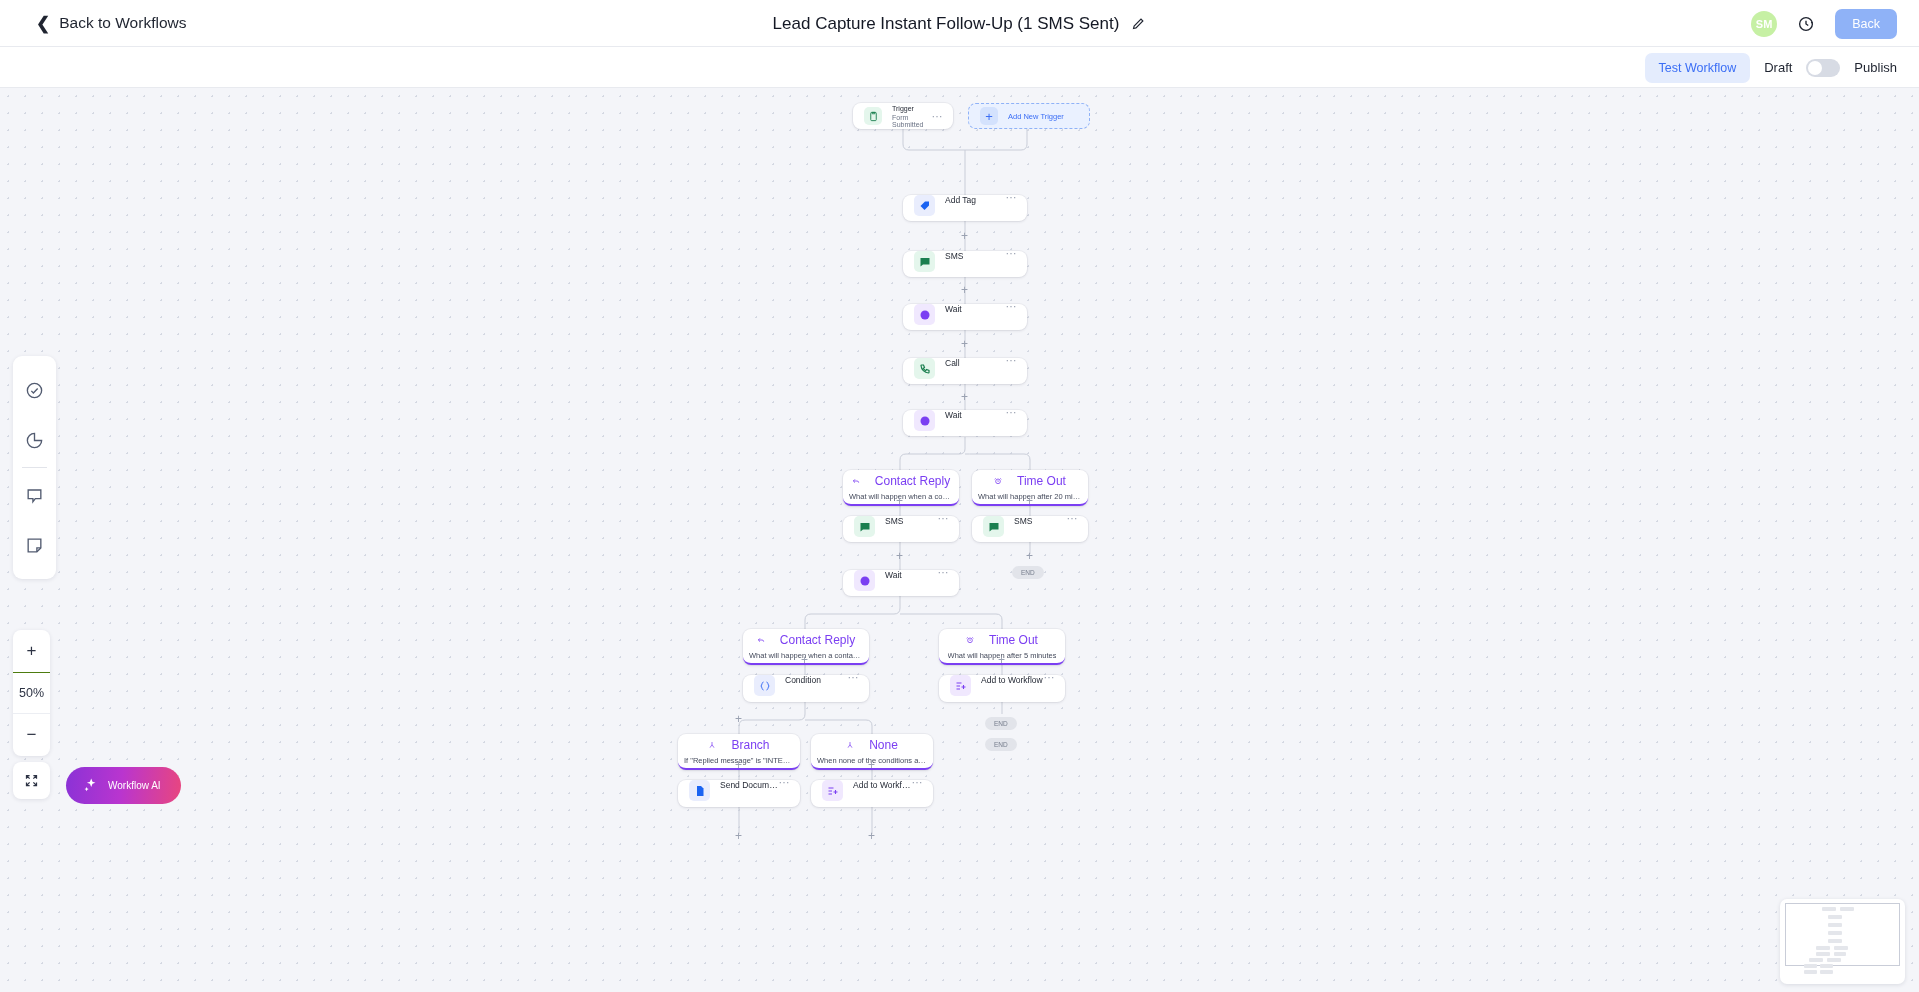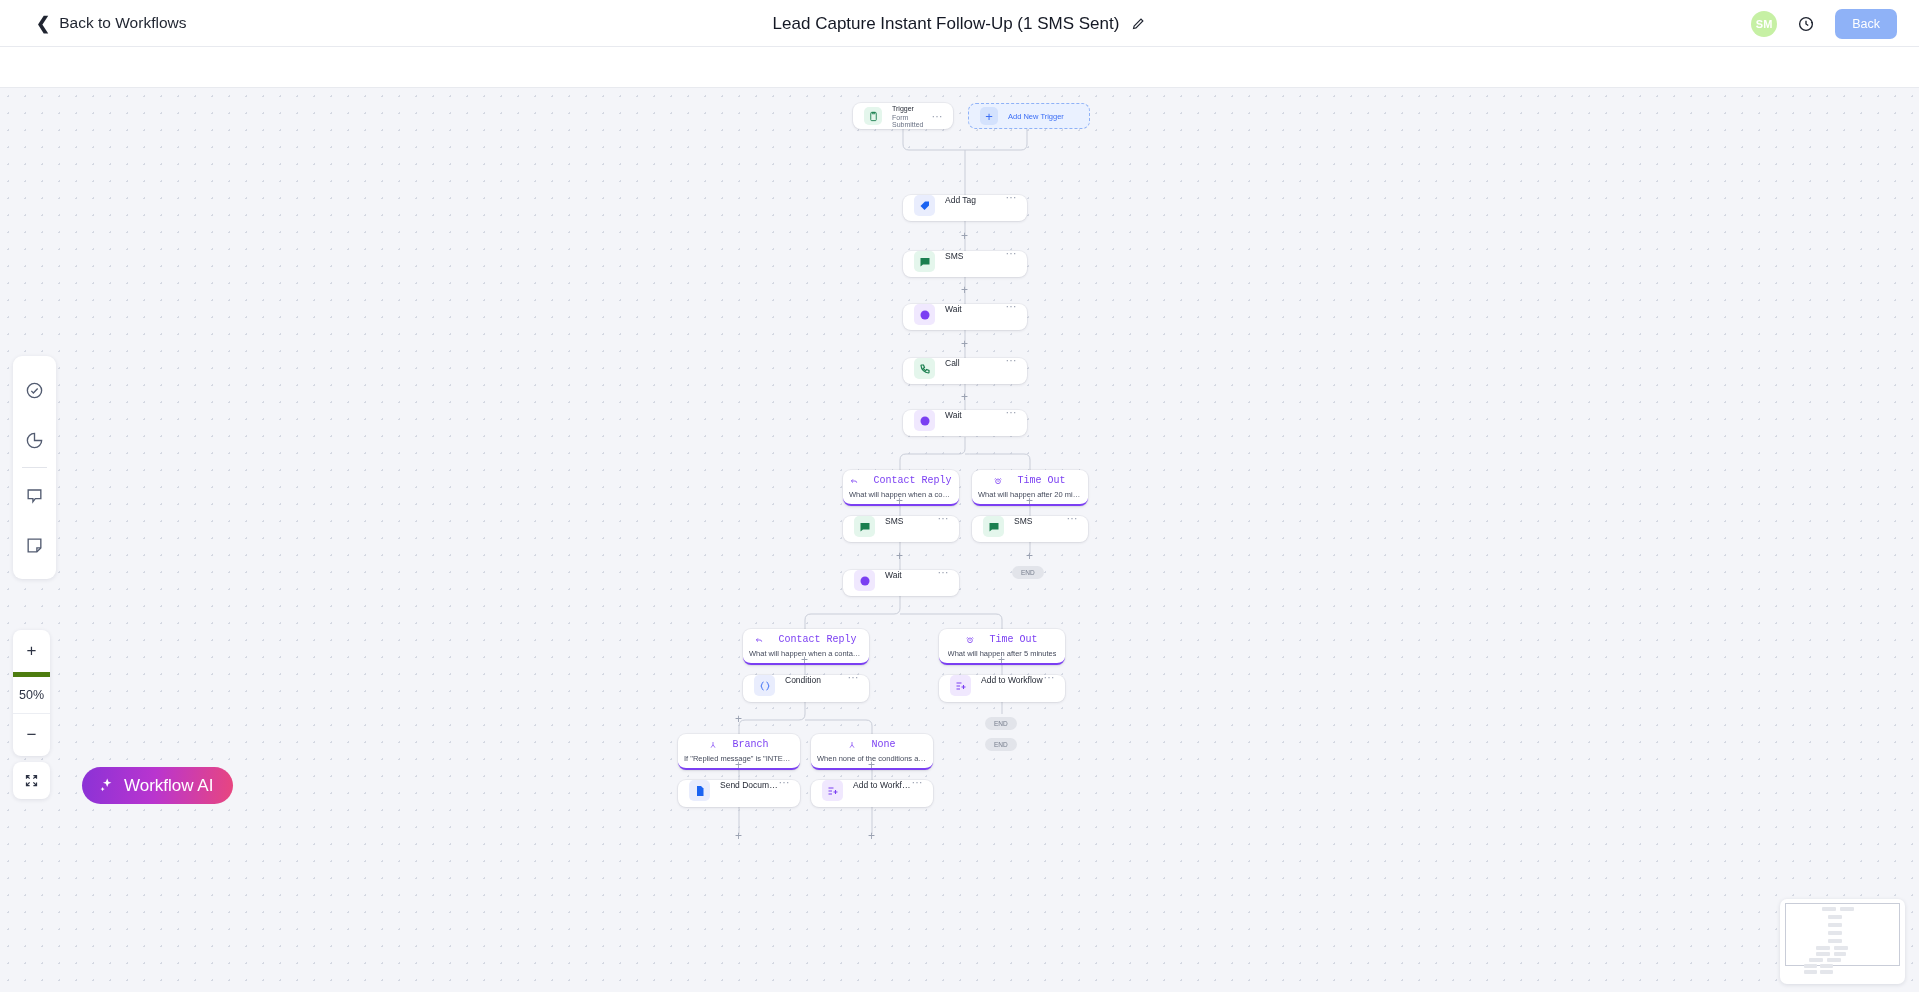--- a/index.html
+++ b/index.html
@@ -119,21 +119,21 @@
   
   .branchcard {
     position: absolute; background: #ffffff; border-radius: 8px;
     border-bottom: 2.5px solid #7b3ff2;
     box-shadow: 0 1px 3px rgba(25,33,61,.10), 0 0 0 1px rgba(25,33,61,.04);
     display: flex; flex-direction: column; align-items: center;
     justify-content: center; cursor: pointer; padding: 0 6px;
   }
   .branchcard .bh {
     display: flex; align-items: center; gap: 15px;
-    font-size: 10px; color: #7b3ff2; font-family: Liberation Mono, monospace;
+    font-size: 12px; color: #7b3ff2;
   }
   .branchcard .bs {
     font-size: 7.5px; color: #454b5c; margin-top: 4px;
     white-space: nowrap; overflow: hidden; text-overflow: ellipsis; max-width: 100%;
   }
   .endbadge {
     position: absolute; background: #e2e4ea; color: #757c8c;
     border-radius: 9px; font-size: 6.5px; padding: 3px 9px;
     display: flex; align-items: center; justify-content: center;
   }
@@ -160,34 +160,34 @@
     box-shadow: 0 1px 4px rgba(25,33,61,.10);
     display: flex; flex-direction: column;
   }
   .zbtn {
     height: 42px; display: flex; align-items: center; justify-content: center;
     font-size: 17px; color: #2d3344; cursor: pointer;
   }
   .zlvl {
     height: 42px; display: flex; align-items: center; justify-content: center;
     font-size: 12.5px; color: #2d3344;
-    border-top: 5px solid #4d7c0f; border-bottom: 1px solid #eceef3;
+    border-top: 1px solid #4d7c0f; border-bottom: 1px solid #eceef3;
   }
   .fitbtn {
     position: absolute; left: 13px; top: 674px; width: 37px; height: 37px;
     background: #ffffff; border-radius: 8px;
     box-shadow: 0 1px 4px rgba(25,33,61,.10);
     display: flex; align-items: center; justify-content: center; cursor: pointer;
   }
   
   .aibtn {
-    position: absolute; left: 82px; top: 679px; height: 37px;
+    position: absolute; left: 66px; top: 679px; height: 37px;
     border-radius: 19px; border: none; cursor: pointer;
     background: linear-gradient(95deg, #8b32d6 0%, #b935cf 48%, #e8467f 100%);
-    color: #ffffff; font-size: 17px;
+    color: #ffffff; font-size: 10px;
     display: flex; align-items: center; gap: 9px; padding: 0 20px 0 16px;
   }
   
   .minimap {
     position: absolute; right: 14px; bottom: 8px; width: 125px; height: 85px;
     background: #ffffff; border-radius: 7px;
     box-shadow: 0 1px 4px rgba(25,33,61,.12);
   }
   .minimap .viewport {
     position: absolute; left: 5px; top: 4px; right: 5px; height: 63px;
@@ -218,20 +218,28 @@
     <svg class="hist-icon" viewBox="0 0 24 24" fill="none" stroke="#1f2430" stroke-width="1.8">
       <circle cx="12" cy="12" r="8.5"></circle>
         <path d="M12 7.5V12l3 2"></path>
         <path d="M19 9.5l1.8 1.6"></path>
     </svg>
     <button class="saved-btn">Back</button>
   </div>
 </div>
 
 <div class="tabbar">
+  <div class="tabbar-right">
+    <button class="test-btn">Test Workflow</button>
+    <span class="draft-lbl">Draft</span>
+    <div class="toggle">
+      <div class="knob"></div>
+    </div>
+    <span class="publish-lbl">Publish</span>
+  </div>
 </div>
 
 <div class="canvas">
 
   <svg class="wires">
     <g stroke="#c9cdd8" stroke-width="1" fill="none">
 
       <path d="M903 41 L903 56 Q903 62 909 62 L1021 62 Q1027 62 1027 56 L1027 41"></path>
       <path d="M965 62 L965 107"></path>
 

